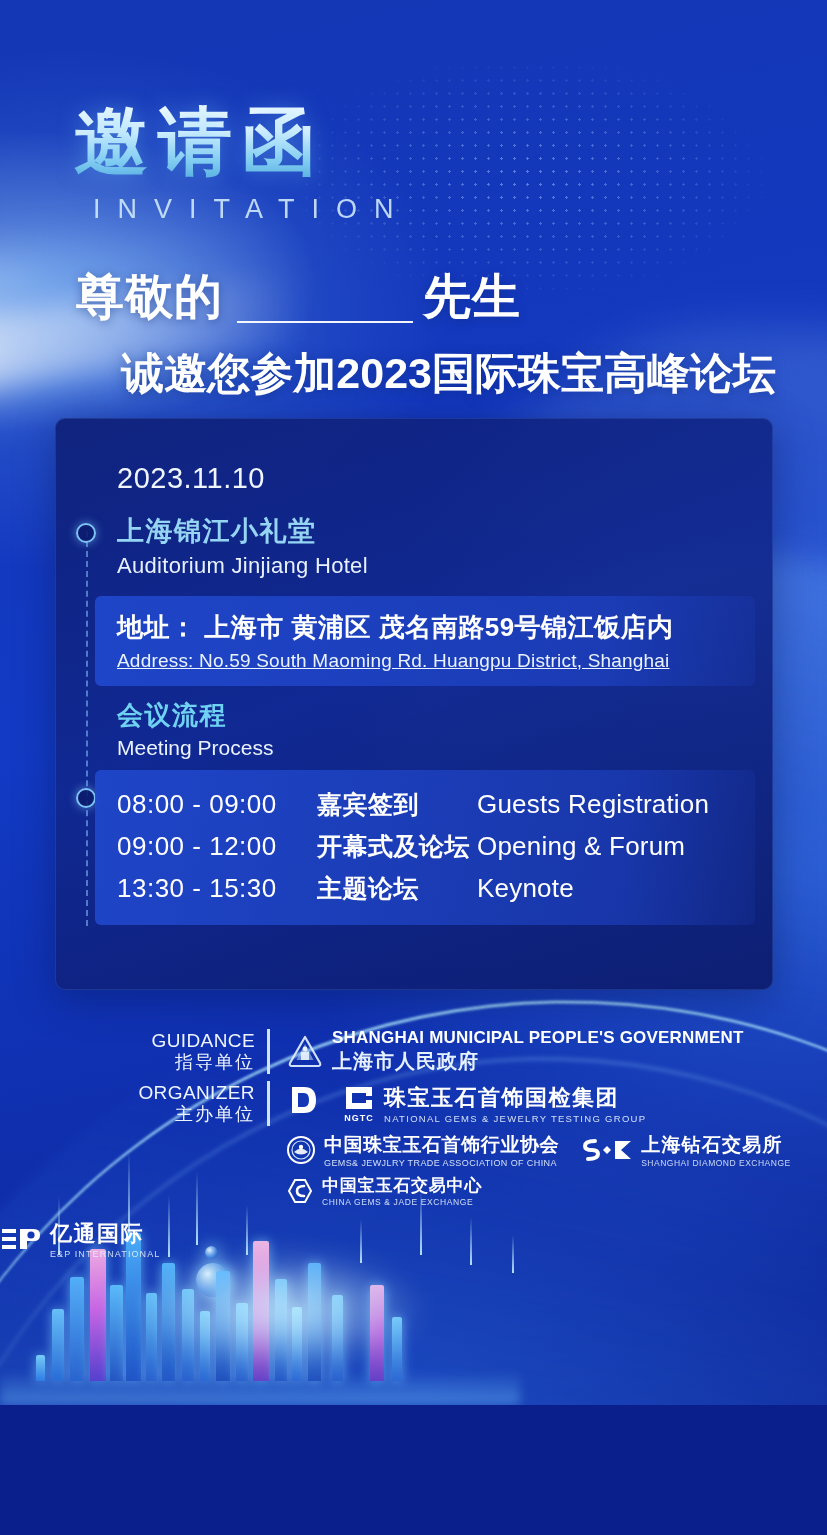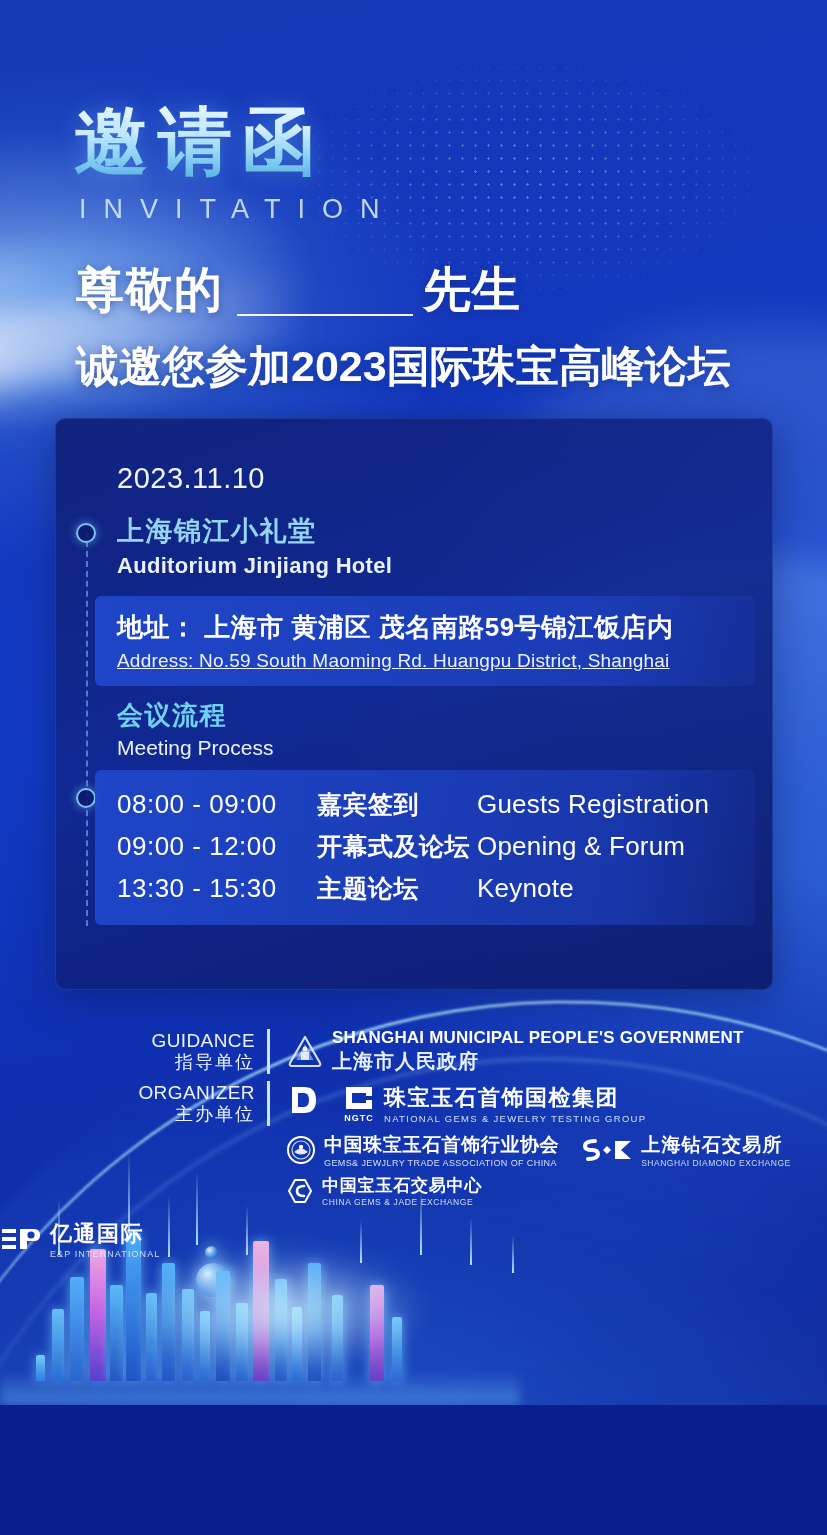--- a/index.html
+++ b/index.html
@@ -95,27 +95,27 @@
   .header{ position:absolute; left:74px; top:104px; }
   .title-cn{
     font-family:"Liberation Serif", serif;
     font-size:74px; font-weight:700; line-height:1.05;
     letter-spacing:10px;
     background:linear-gradient(180deg,#f2fbff 0%,#d8f1ff 36%,#84cdef 72%,#4ea9dd 100%);
     -webkit-background-clip:text; background-clip:text; color:transparent;
     text-shadow:0 0 22px rgba(130,210,255,.35);
   }
   .title-en{
-    margin-top:12px; margin-left:5px;
+    margin-top:12px; margin-left:19px;
     font-size:27px; font-weight:400; letter-spacing:17px;
     color:#cfe8fb; opacity:.9;
   }
 
   
-  .greet{ position:absolute; left:76px; top:258px; width:700px; }
+  .greet{ position:absolute; left:76px; top:265px; width:700px;text-align:right; }
   .greet-row{ display:flex; align-items:flex-end; gap:0; }
   .greet-a{ font-size:48px; font-weight:700; color:#ffffff; letter-spacing:1px;
             font-family:"Liberation Sans", sans-serif;
             text-shadow:0 2px 10px rgba(10,40,120,.45); }
   .greet-blank{ width:200px; height:54px; position:relative; }
   .greet-blank::after{
     content:""; position:absolute; left:14px; right:10px; bottom:6px;
     height:2px; background:#ffffff; opacity:.95;
   }
   .greet-b{ font-size:48px; font-weight:700; color:#ffffff; letter-spacing:1px;
@@ -142,21 +142,21 @@
     position:absolute; left:1px; width:20px; height:20px; border-radius:50%;
     border:2.5px solid #7ec3f5; background:rgba(12,28,110,.9);
     box-shadow:0 0 10px rgba(126,195,245,.6);
   }
   .tl-dot.d1{ top:0; }
   .tl-dot.d2{ top:265px; }
 
   .card-body{ position:absolute; left:62px; top:44px; right:20px; }
   .date{ font-size:29px; font-weight:400; color:#f0f6ff; letter-spacing:.5px; }
   .venue-cn{ margin-top:18px; font-size:27px; font-weight:700; color:#95d4f2; letter-spacing:1.5px; }
-  .venue-en{ margin-top:4px; font-size:22px; font-weight:700; color:#e8f2ff; letter-spacing:.3px; }
+  .venue-en{ margin-top:4px; font-size:22px; font-weight:400; color:#e8f2ff; letter-spacing:.3px; }
 
   .addr-band{
     position:absolute; left:40px; top:178px; width:660px; padding:14px 0 14px 22px;
     background:linear-gradient(90deg, rgba(32,72,205,.92), rgba(30,66,195,.70) 78%, rgba(28,62,185,.25));
     border-radius:6px;
   }
   .addr-cn{ font-size:26px; font-weight:700; color:#ffffff; letter-spacing:.5px; white-space:nowrap; }
   .addr-en{ margin-top:5px; font-size:19px; font-weight:400; color:#eaf3ff; letter-spacing:.2px; white-space:nowrap;text-decoration:underline; }
 
   .proc{ position:absolute; left:62px; top:280px; }

